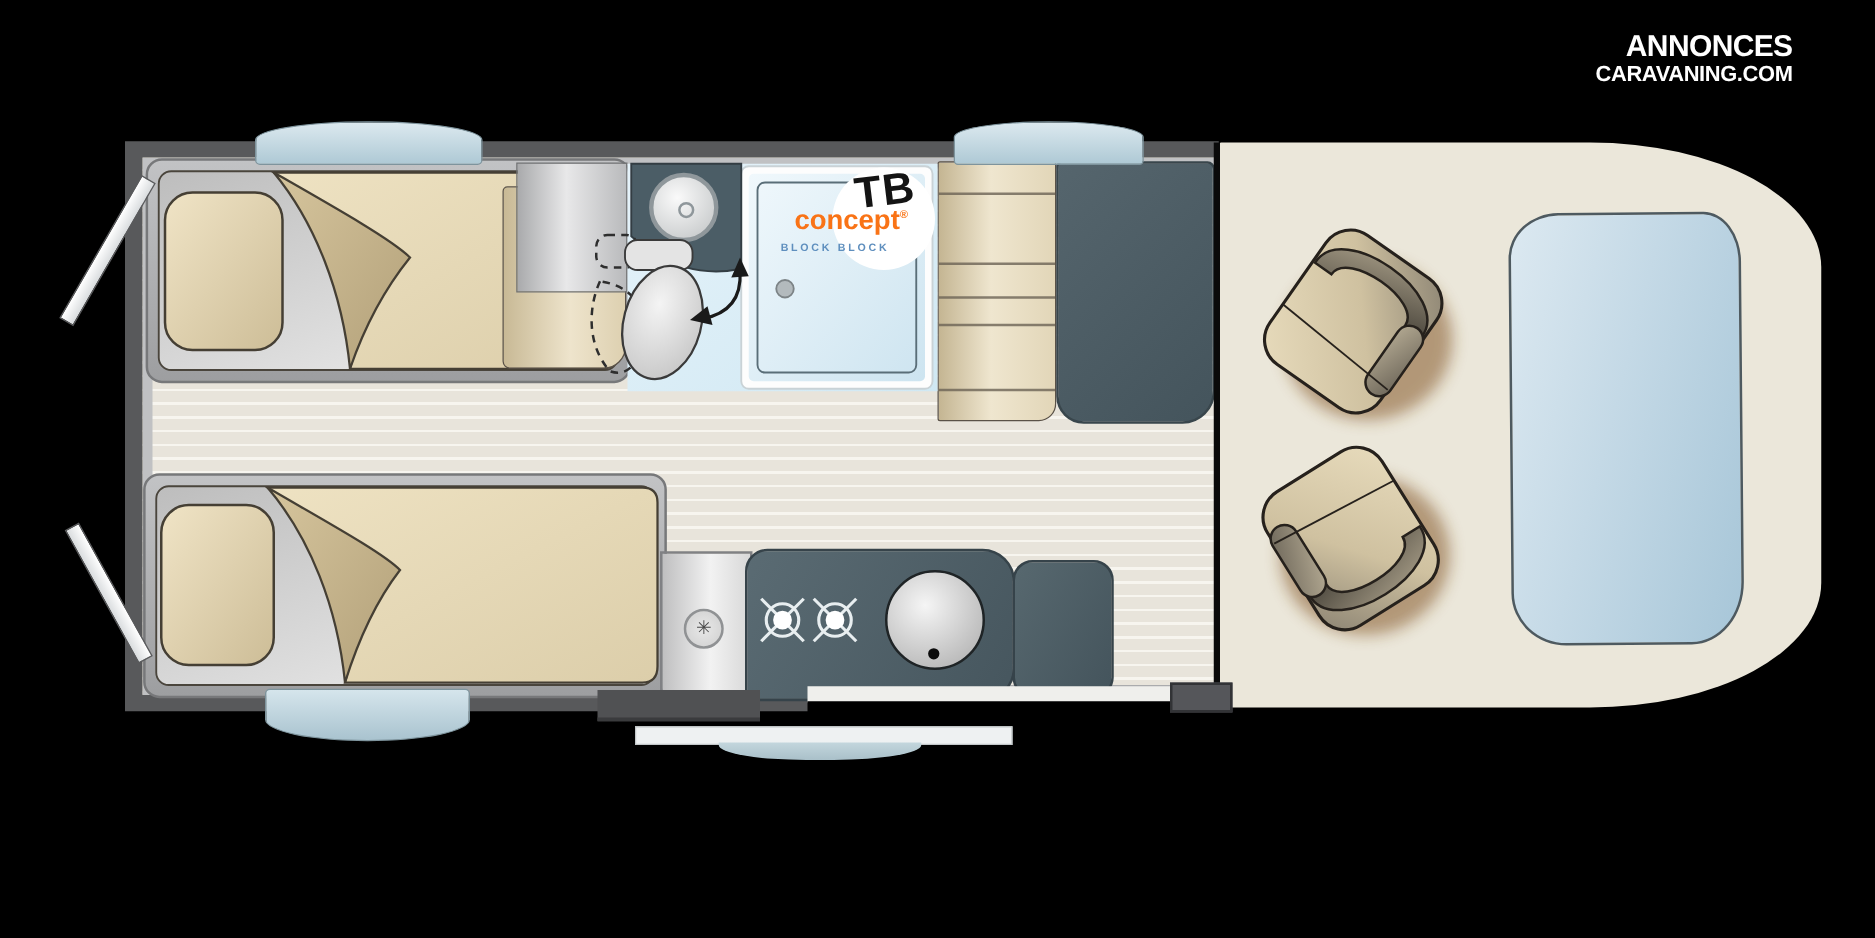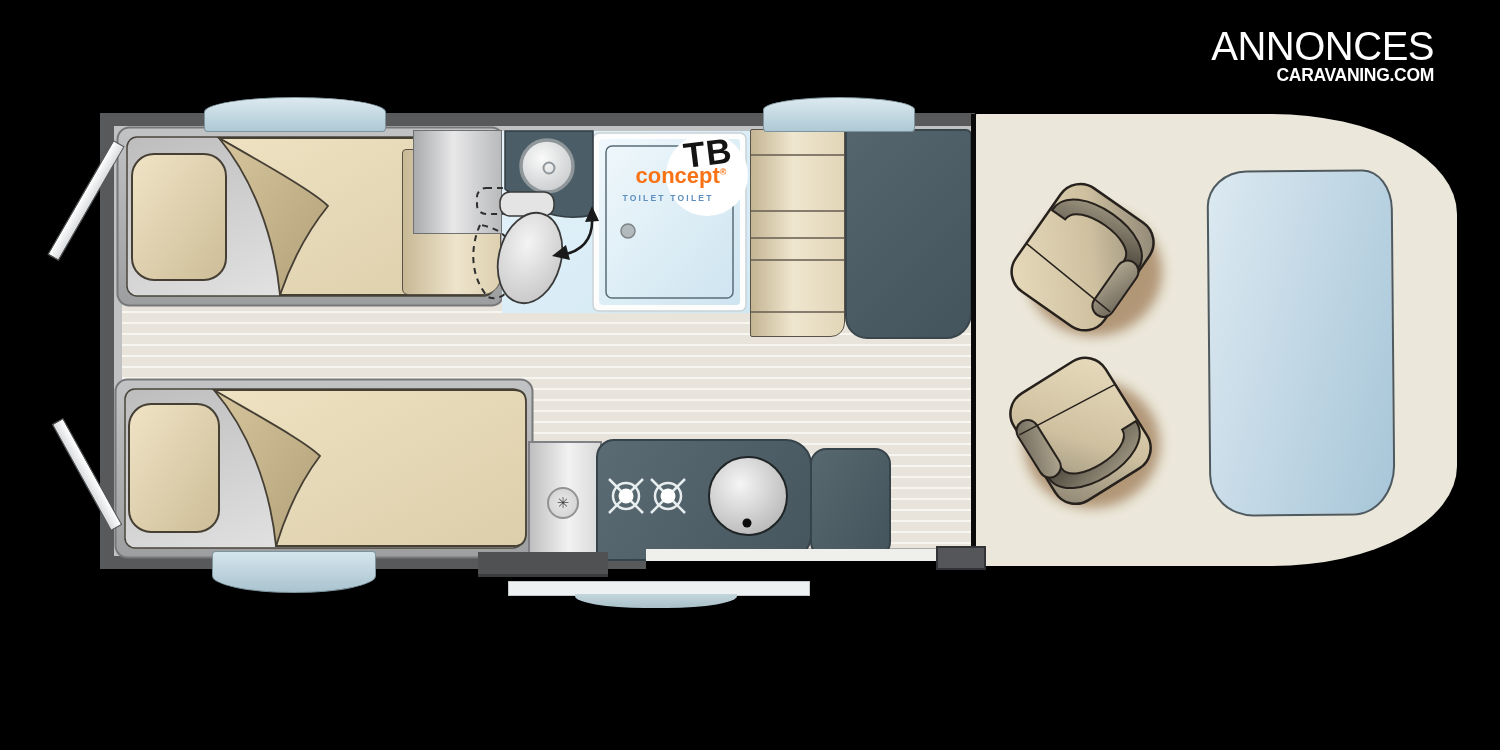--- a/index.html
+++ b/index.html
@@ -2,21 +2,21 @@
 <html><head>
 <meta charset="utf-8">
 <style>
   html,body{margin:0;padding:0;background:#000;}
   #stage{position:relative;width:1500px;height:750px;background:#000;overflow:hidden;
          font-family:"Liberation Sans", sans-serif;}
   .abs{position:absolute;}
 
   
   .brand{right:66px;top:26px;text-align:right;color:#fff;z-index:30;line-height:1;}
-  .brand .l1{font-size:40px;font-weight:400;letter-spacing:-.5px;}
+  .brand .l1{font-size:24px;font-weight:700;letter-spacing:-.5px;}
   .brand .l2{font-size:17.5px;font-weight:800;letter-spacing:-.3px;margin-top:1px;}
 
   
   .cab{left:975px;top:114px;width:482px;height:452px;background:#ebe7da;
        border-radius:2px 185px 185px 2px / 2px 100px 100px 2px;z-index:2;}
   .cab-divider{left:971px;top:114px;width:5px;height:452px;background:#0a0a0a;z-index:12;}
   .windshield{left:1208px;top:170px;width:182px;height:342px;z-index:5;
        background:linear-gradient(105deg,#dce9f1 0%,#c4d9e6 45%,#a7c6d8 100%);
        border:2px solid #4e5a60;border-radius:40px 30px 42px 44px / 36px 40px 50px 42px;
        transform:rotate(-.5deg);}
@@ -221,21 +221,21 @@
     <rect x="30" y="63" width="54" height="24" rx="10" fill="#e4e4e4" stroke="#3a3a3a" stroke-width="1.5"></rect>
     <ellipse cx="60" cy="129" rx="31" ry="46" transform="rotate(15 60 129)" fill="url(#bowlG)" stroke="#3a3a3a" stroke-width="1.8"></ellipse>
 
     <path d="M92,126 Q124,120 122,88" fill="none" stroke="#1a1a1a" stroke-width="2.5"></path>
     <polygon points="115,93 129,92 122,77" fill="#1a1a1a"></polygon>
     <polygon points="96,116 100,131 82,127" fill="#1a1a1a"></polygon>
   </svg>
 
   <div class="abs tb-abbr">TB</div>
   <div class="abs tb-name"><span>concept</span><sup>®</sup></div>
-  <div class="abs tb-sub">TOILET TOILET</div>
+  <div class="abs tb-sub">BLOCK BLOCK</div>
 
   <div class="abs drawers">
     <div class="abs drawer-line" style="top:24px"></div>
     <div class="abs drawer-line" style="top:80px"></div>
     <div class="abs drawer-line" style="top:107px"></div>
     <div class="abs drawer-line" style="top:129px"></div>
     <div class="abs drawer-line" style="top:181px"></div>
   </div>
   <div class="abs wardrobe"></div>
 

